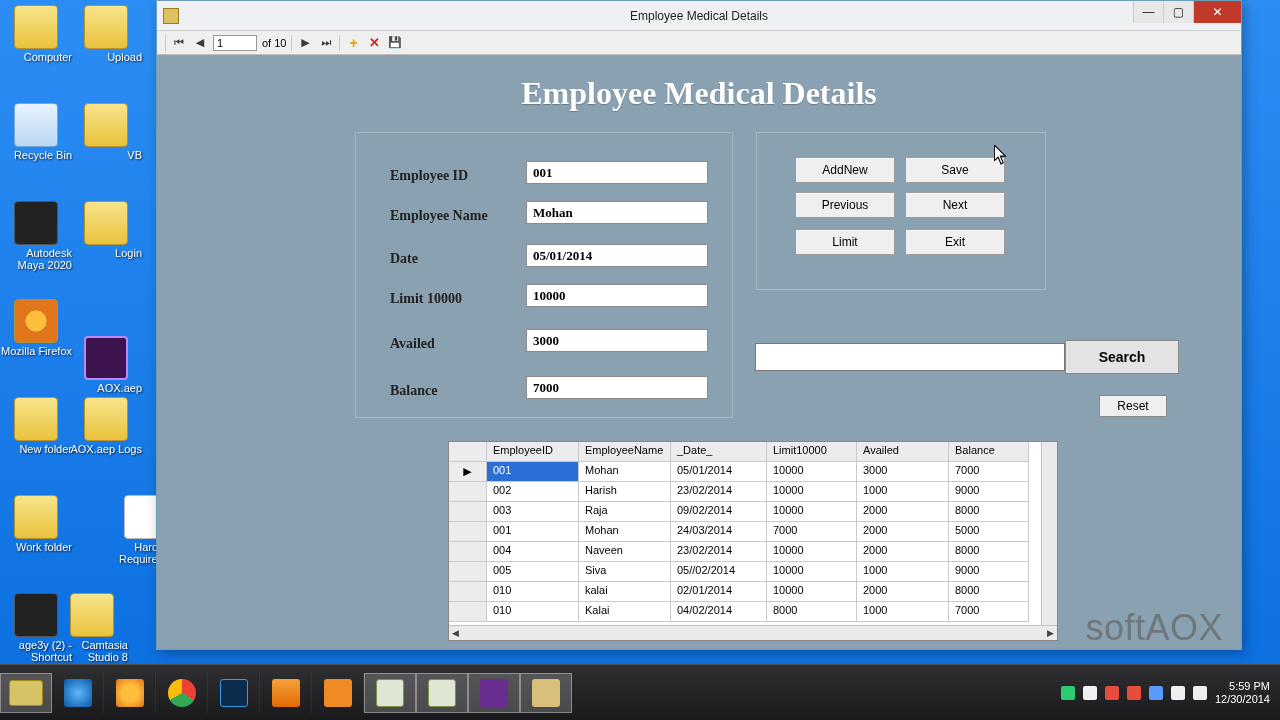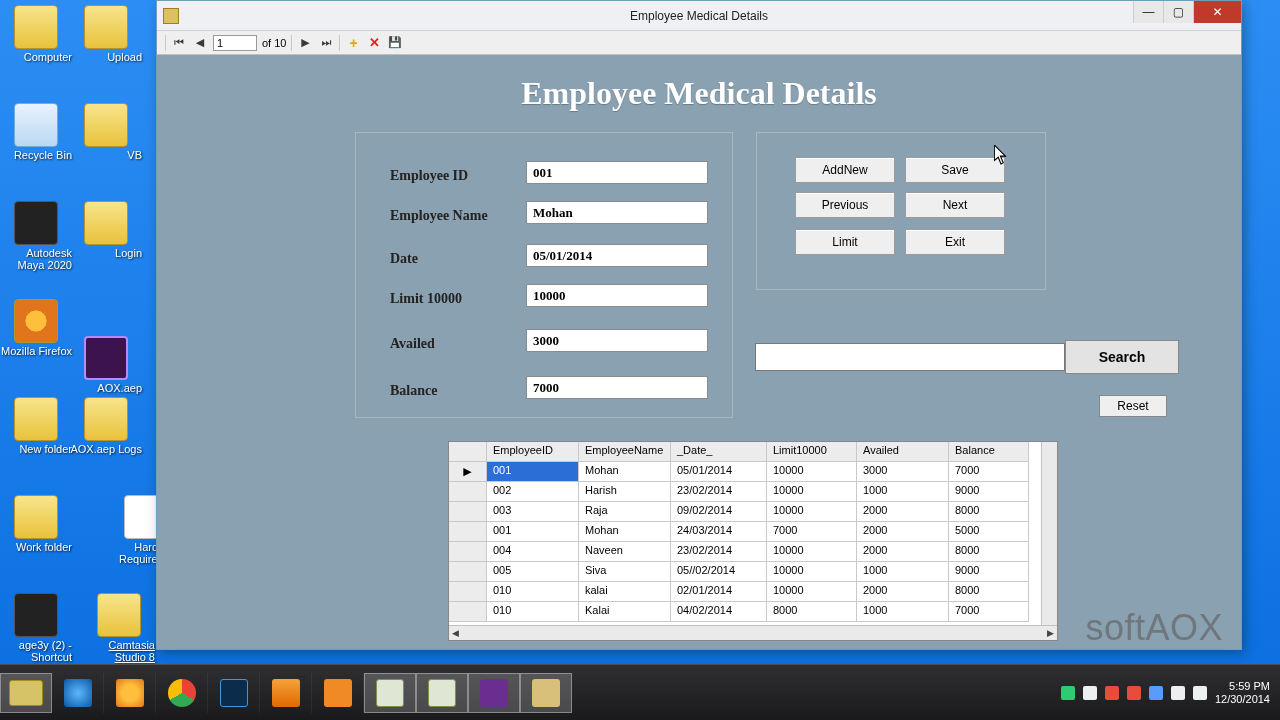--- a/index.html
+++ b/index.html
@@ -183,21 +183,21 @@
         <div>Work folder</div>
       </div>
       <div class="dicon" style="left: 70px; top: 495px; margin-left: 40px;">
         <div class="dimg file"></div>
         <div>Hardware Requireme...</div>
       </div>
       <div class="dicon" style="left: 0px; top: 593px;">
         <div class="dimg dark"></div>
         <div>age3y (2) - Shortcut</div>
       </div>
-      <div class="dicon" style="left: 83px; top: 593px; text-decoration: underline;">
+      <div class="dicon" style="left: 56px; top: 593px;">
         <div class="dimg "></div>
         <div>Camtasia Studio 8</div>
       </div>
     </div>
 </div>
 
 <div class="appwin">
   <div class="titlebar">
     <span class="sysicon"></span>
     <span class="titletext">Employee Medical Details</span>

